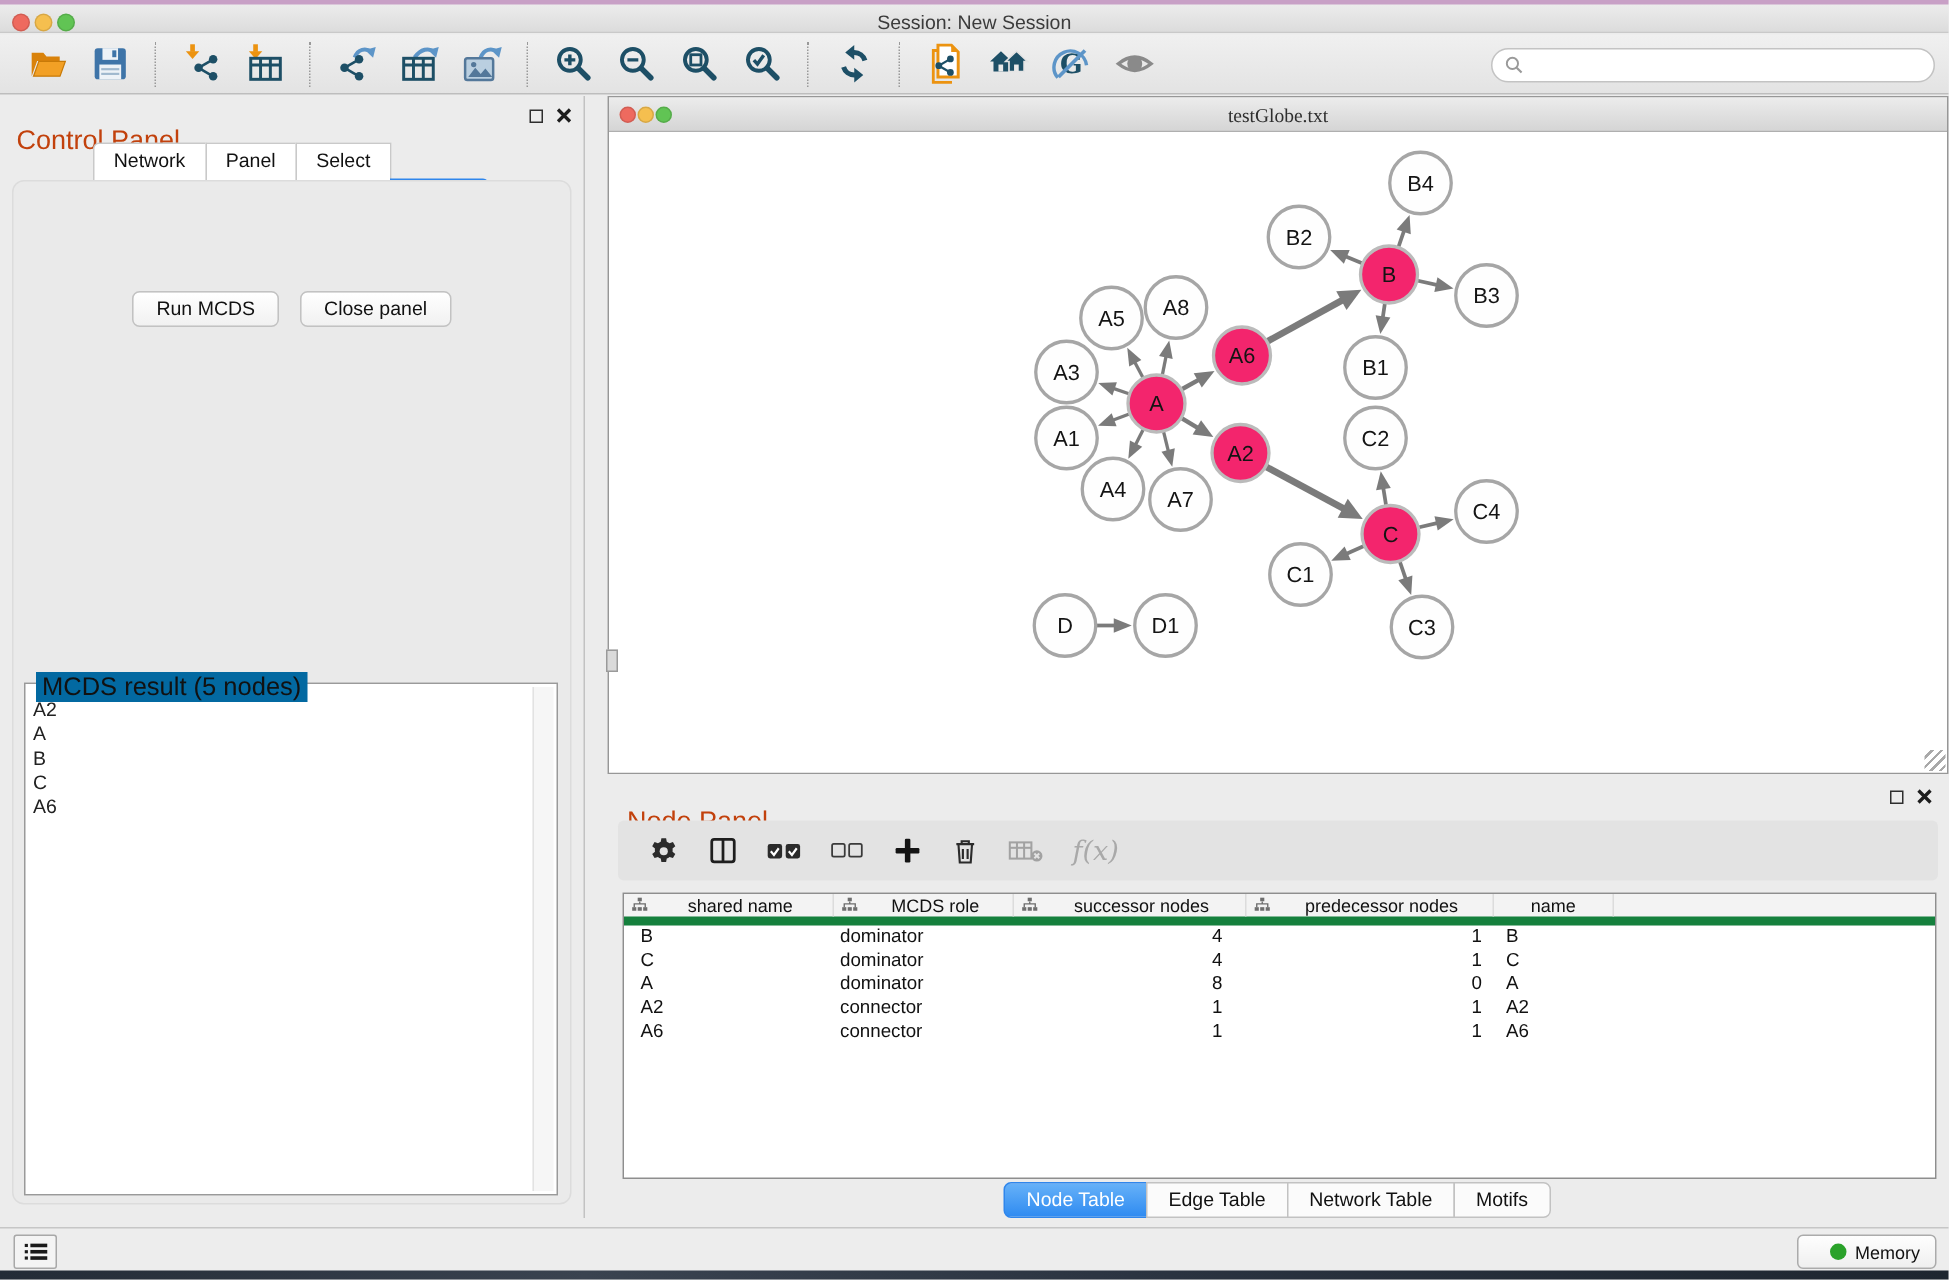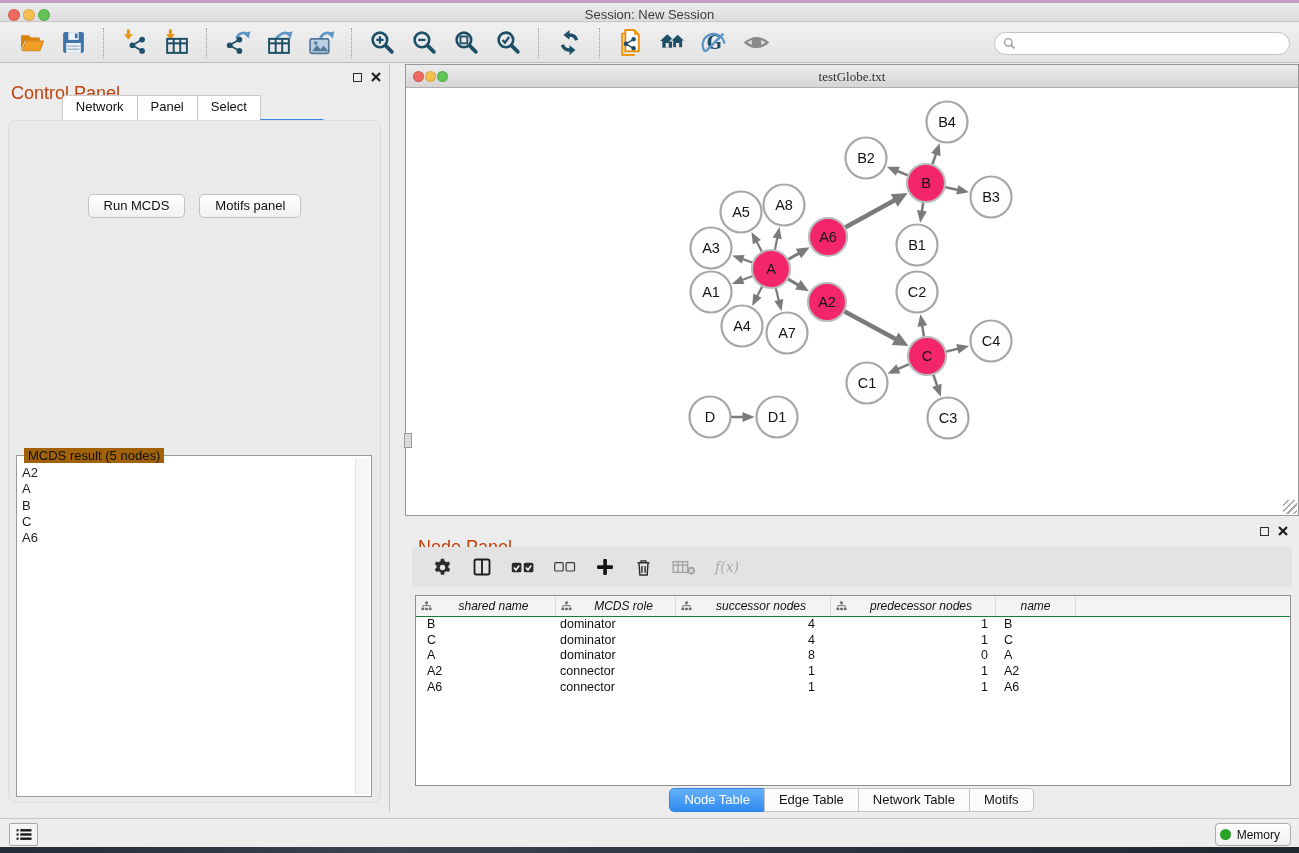--- a/index.html
+++ b/index.html
@@ -72,21 +72,21 @@
     display:flex; flex-direction:column; align-items:center; justify-content:center; gap:2px;
   }
   .chev-up { width:0;height:0;border-left:4px solid transparent;border-right:4px solid transparent;border-bottom:5px solid #FFF; }
   .chev-down { width:0;height:0;border-left:4px solid transparent;border-right:4px solid transparent;border-top:5px solid #FFF; }
   #cp-buttons { position:absolute; top:73px; left:0; right:0; display:flex; justify-content:center; gap:14px; }
   .cp-btn {
     font-size:13px; padding:3px 15px 4px; background:linear-gradient(#FFFFFF,#F1F1F1);
     border:1px solid #C2C2C2; border-radius:5px; color:#111; font-family:"Liberation Sans",sans-serif;
   }
   #result-box { position:absolute; left:7px; right:8px; top:334px; height:342px; border:1px solid #9A9A9A; background:#FFF; }
-  #result-legend { position:absolute; top:-8px; left:7px; background:#a16207; padding:0 4px; font-size:13px; color:#111; }
+  #result-legend { position:absolute; top:-8px; left:7px; background:#0369a1; padding:0 4px; font-size:17px; color:#111; }
   #result-list { position:absolute; left:5px; top:9px; right:20px; bottom:4px; overflow:hidden; font-size:13px; }
   .result-item { line-height:16.3px; }
   #result-scroll { position:absolute; top:2px; right:2px; bottom:2px; width:14px; background:#F6F6F6; border-left:1px solid #E2E2E2; }
   
   #network-window {
     position:absolute; left:405px; top:64px; width:894px; height:452px;
     border:1px solid #979797; background:#FFF;
   }
   #nw-titlebar { position:relative; height:23px; background:linear-gradient(#ECECEC,#D5D5D5); border-bottom:1px solid #AFAFAF; }
   #nw-titlebar .traffic { width:11px; height:11px; top:6px; }
@@ -103,42 +103,42 @@
   #table-panel { position:absolute; left:405px; top:520px; width:894px; height:296px; }
   #table-panel .panel-title { left:13px; top:5px; }
   #table-panel .win-ctrls { right:11px; top:6px; }
   #tp-toolbar {
     position:absolute; left:7px; right:7px; top:27px; height:40px;
     background:#E3E3E3; border-radius:4px;
     display:flex; align-items:center; gap:19px; padding-left:20px;
   }
   .tp-icon { display:flex; align-items:center; justify-content:center; }
   .tp-icon svg { display:block; }
-  .fx-label { font-family:"DejaVu Serif", serif; font-style:italic; font-size:14px; color:#A9A9A9; }
+  .fx-label { font-family:"DejaVu Serif", serif; font-style:italic; font-size:18px; color:#A9A9A9; }
   #data-table { position:absolute; left:10px; right:8px; top:75px; height:191px; background:#FFF; border:1px solid #8E8E8E; overflow:hidden; }
-  #table-header { display:flex; height:21px; background:#F3F3F3; border-bottom:1px solid #15803d;font-style:italic; }
+  #table-header { display:flex; height:21px; background:#F3F3F3; border-bottom:6px solid #15803d; }
   .th-cell { display:flex; align-items:center; border-right:1px solid #DCDCDC; font-size:12px; color:#111; position:relative; }
   .th-cell .tree-ic { margin-left:5px; }
   .th-cell .th-label { flex:1; text-align:center; padding:0 4px; }
   .trow { display:flex; height:15.7px; font-size:12.5px; color:#111; }
   .tcell { overflow:hidden; white-space:nowrap; }
   #tp-tabs { position:absolute; left:0; right:0; bottom:4px; display:flex; justify-content:center; }
   .tp-tab { font-size:13px; padding:3px 14px 4px; background:#FBFBFB; border:1px solid #C2C2C2; margin-left:-1px; color:#111; }
   .tp-tab:first-child { border-radius:5px 0 0 5px; }
   .tp-tab:last-child { border-radius:0 5px 5px 0; }
   .tp-tab.active { background:linear-gradient(#66B1F8,#2F8BF1); color:#FFF; border-color:#2F86EC;text-align:center; }
   
   #status-bar { position:absolute; left:0; top:818px; width:1299px; height:29px; background:#EDEDED; border-top:1px solid #C6C6C6; }
   #status-list-btn {
     position:absolute; left:9px; top:4px; width:29px; height:23px;
     background:#F4F4F4; border:1px solid #A8A8A8; border-radius:2px;
     display:flex; align-items:center; justify-content:center;
   }
   #memory-btn {
-    position:absolute; right:8px; top:4px; height:23px; padding:0 10px 0 4px;
+    position:absolute; right:8px; top:4px; height:23px; padding:0 10px 0 21px;
     background:linear-gradient(#FEFEFE,#EFEFEF); border:1px solid #ABABAB; border-radius:4px;
     display:flex; align-items:center; gap:6px; font-size:12px; color:#111;
   }
   #memory-dot { width:11px; height:11px; border-radius:50%; background:#2AA22A; }
   #desktop-strip { position:absolute; left:0; top:847px; width:1299px; height:6px;
     background:linear-gradient(90deg,#232B36,#3A4350 30%,#2A3340 60%,#1E2630); }
 </style>
 </head>
 <body>
 
@@ -328,21 +328,21 @@
   </div>
   <div id="cp-tabs">
       <div class="cp-tab">Network</div>
       <div class="cp-tab">Panel</div>
       <div class="cp-tab">Select</div>
       <div class="cp-tab active">MCDS</div>
     </div>
   <div id="cp-content">
     <div id="cp-buttons">
       <button class="cp-btn">Run MCDS</button>
-      <button class="cp-btn">Motifs panel</button>
+      <button class="cp-btn">Close panel</button>
     </div>
     <div id="result-box">
       <span id="result-legend">MCDS result (5 nodes)</span>
       <div id="result-list">
           <div class="result-item">A2</div>
           <div class="result-item">A</div>
           <div class="result-item">B</div>
           <div class="result-item">C</div>
           <div class="result-item">A6</div>
         </div>

